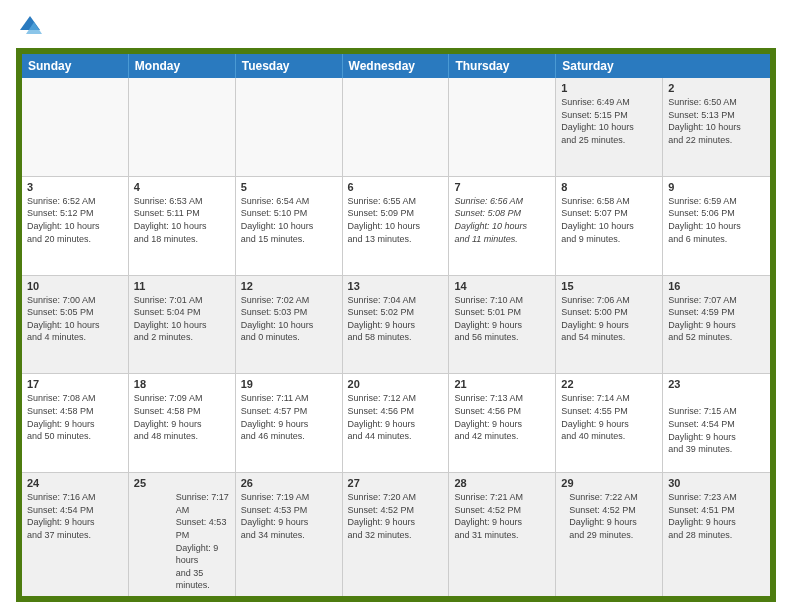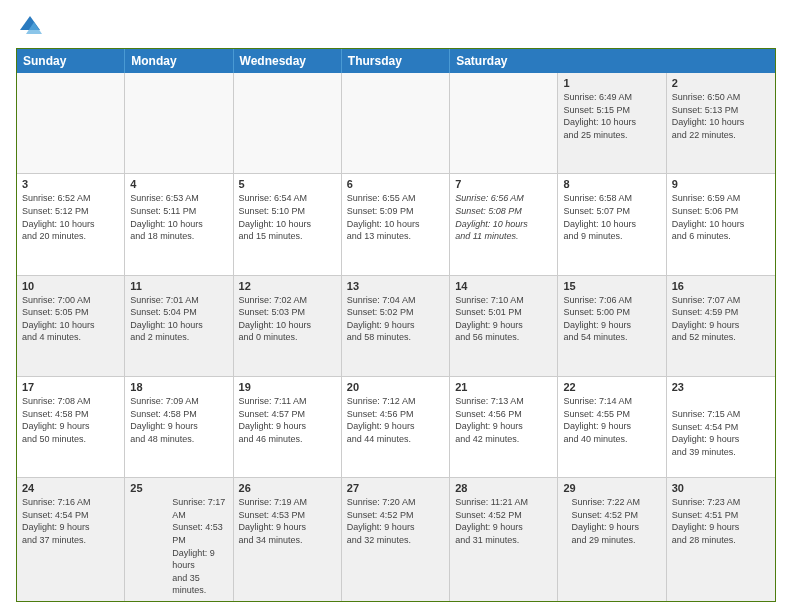--- a/index.html
+++ b/index.html
@@ -56,21 +56,21 @@
       color: #333;
     }
     .subtitle {
       font-size: 14px;
       color: #555;
     }
     .calendar {
       flex: 1;
       display: flex;
       flex-direction: column;
-      border: 1px solid #4d7c0f;
+      border: 6px solid #4d7c0f;
     }
     .cal-header {
       display: grid;
       grid-template-columns: repeat(7, 1fr);
       background: #2a7abf;
     }
     .cal-header-cell {
       color: #fff;
       font-size: 12px;
       font-weight: bold;
@@ -132,20 +132,21 @@
     <div class="title-block">
       <div class="month-title"></div>
       <div class="subtitle"></div>
     </div>
   </div>
 
   <div class="calendar">
     <div class="cal-header">
     <div class="cal-header-cell">Sunday</div>
         <div class="cal-header-cell">Monday</div>
+        <div class="cal-header-cell">Tuesday</div>
         <div class="cal-header-cell">Wednesday</div>
         <div class="cal-header-cell">Thursday</div>
         <div class="cal-header-cell">Saturday</div>
       </div>
     <div class="cal-body">
     <div class="cal-row">
           <div class="cal-cell empty"></div>
           <div class="cal-cell empty"></div>
           <div class="cal-cell empty"></div>
           <div class="cal-cell empty"></div>
@@ -342,21 +343,21 @@
           </div>
           <div class="cal-cell shaded">
             <div class="day-num">27</div>
             <div class="day-info" style="white-space: pre-line;">Sunrise: 7:20 AM
 Sunset: 4:52 PM
 Daylight: 9 hours
 and 32 minutes.</div>
           </div>
           <div class="cal-cell shaded">
             <div class="day-num">28</div>
-            <div class="day-info" style="white-space: pre-line;">Sunrise: 11:21 AM
+            <div class="day-info" style="white-space: pre-line;">Sunrise: 7:21 AM
 Sunset: 4:52 PM
 Daylight: 9 hours
 and 31 minutes.</div>
           </div>
           <div class="cal-cell shaded">
             <div class="day-num">29</div>
             <div class="day-info" style="white-space: pre-line; margin-left: 8px;">Sunrise: 7:22 AM
 Sunset: 4:52 PM
 Daylight: 9 hours
 and 29 minutes.</div>

